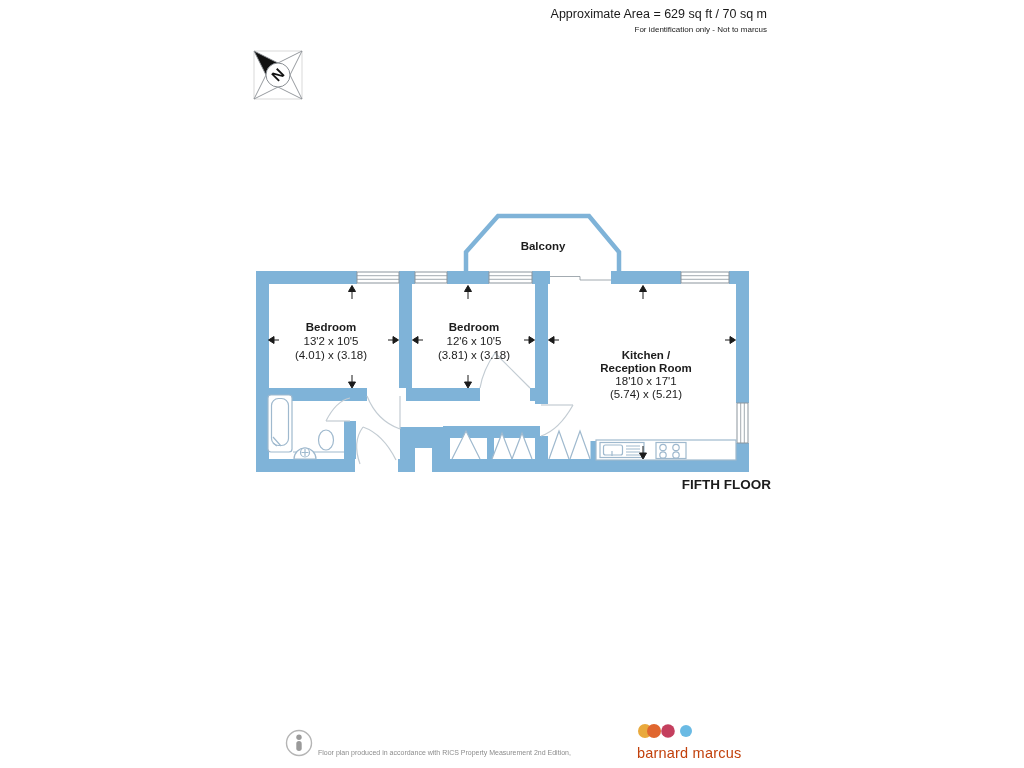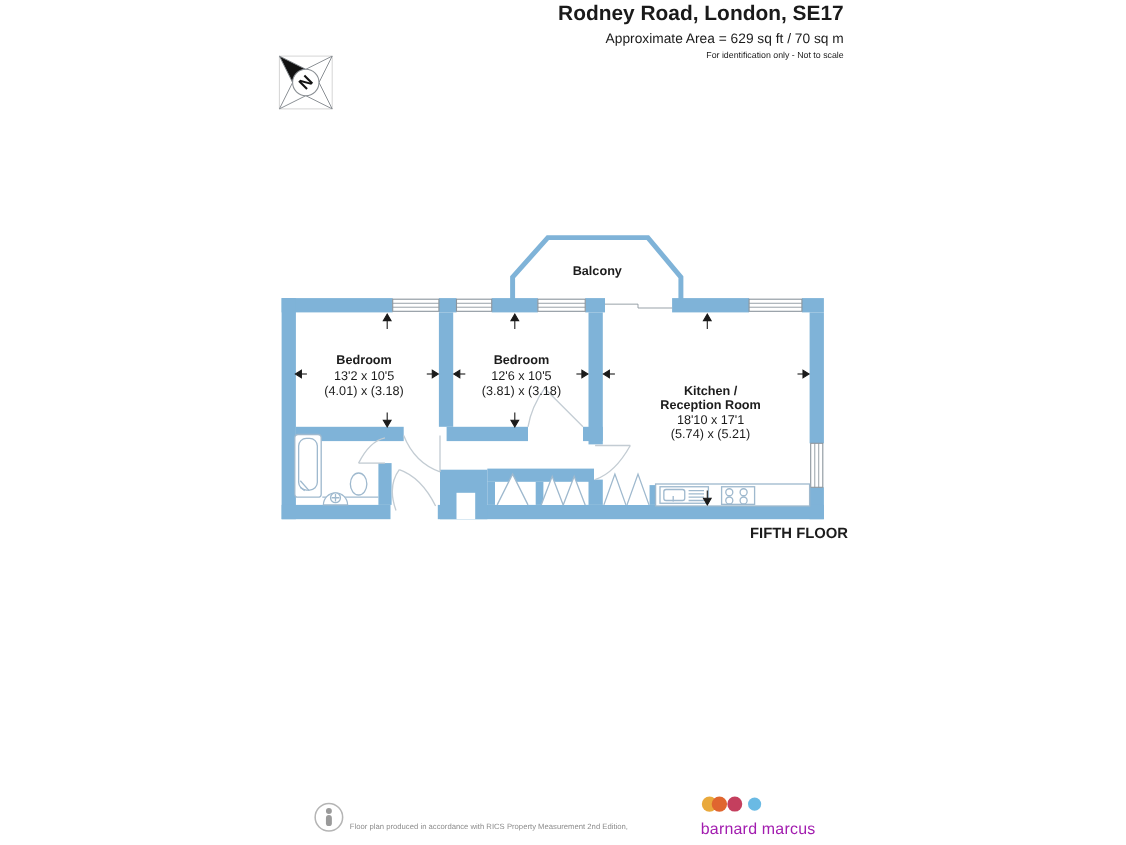--- a/index.html
+++ b/index.html
@@ -19,29 +19,28 @@
   .arrow{fill:#1a1a1a;stroke:#1a1a1a;stroke-width:1;}
   .rlabel{font-size:11.5px;fill:#1c1c1c;text-anchor:middle;}
   .rbold{font-weight:bold;}
   .floorlbl{font-size:13.5px;font-weight:bold;fill:#1c1c1c;text-anchor:end;}
   .compass-line{stroke:#c9c9c9;stroke-width:0.7;fill:none;}
   .compass-kite{fill:#ffffff;stroke:#8a8f94;stroke-width:0.9;}
   .compass-kite.north{fill:#111111;}
   .ftext{position:absolute;left:318px;top:729px;font-size:7px;line-height:9.5px;color:#8c8c8c;white-space:pre;}
   .ftext .row{display:block;}
   .logo{position:absolute;left:637px;top:723px;width:110px;}
-  .logo-text{font-size:14.5px;color:#a21caf;letter-spacing:0.2px;margin-top:1px;}
+  .logo-text{font-size:14.5px;color:#c2410c;letter-spacing:0.2px;margin-top:1px;}
 </style>
 </head>
 <body>
 
 <div class="header">
-  <div class="title">Rodney Road, London, SE17</div>
   <div class="area">Approximate Area = 629 sq ft / 70 sq m</div>
-  <div class="note">For identification only - Not to scale</div>
+  <div class="note">For identification only - Not to marcus</div>
 </div>
 
 <svg class="plan" width="1024" height="768" viewBox="0 0 1024 768">
 
   <g>
     <path class="compass-line" d="M254,51 L302,51 L302,99 L254,99 Z"></path>
     <path class="compass-line" d="M254,51 L302,99 M302,51 L254,99"></path>
     <path class="compass-kite" d="M302,51 L278,63 L278,75 L290,75 Z"></path>
     <path class="compass-kite" d="M302,99 L290,75 L278,75 L278,87 Z"></path>
     <path class="compass-kite" d="M254,99 L278,87 L278,75 L266,75 Z"></path>

